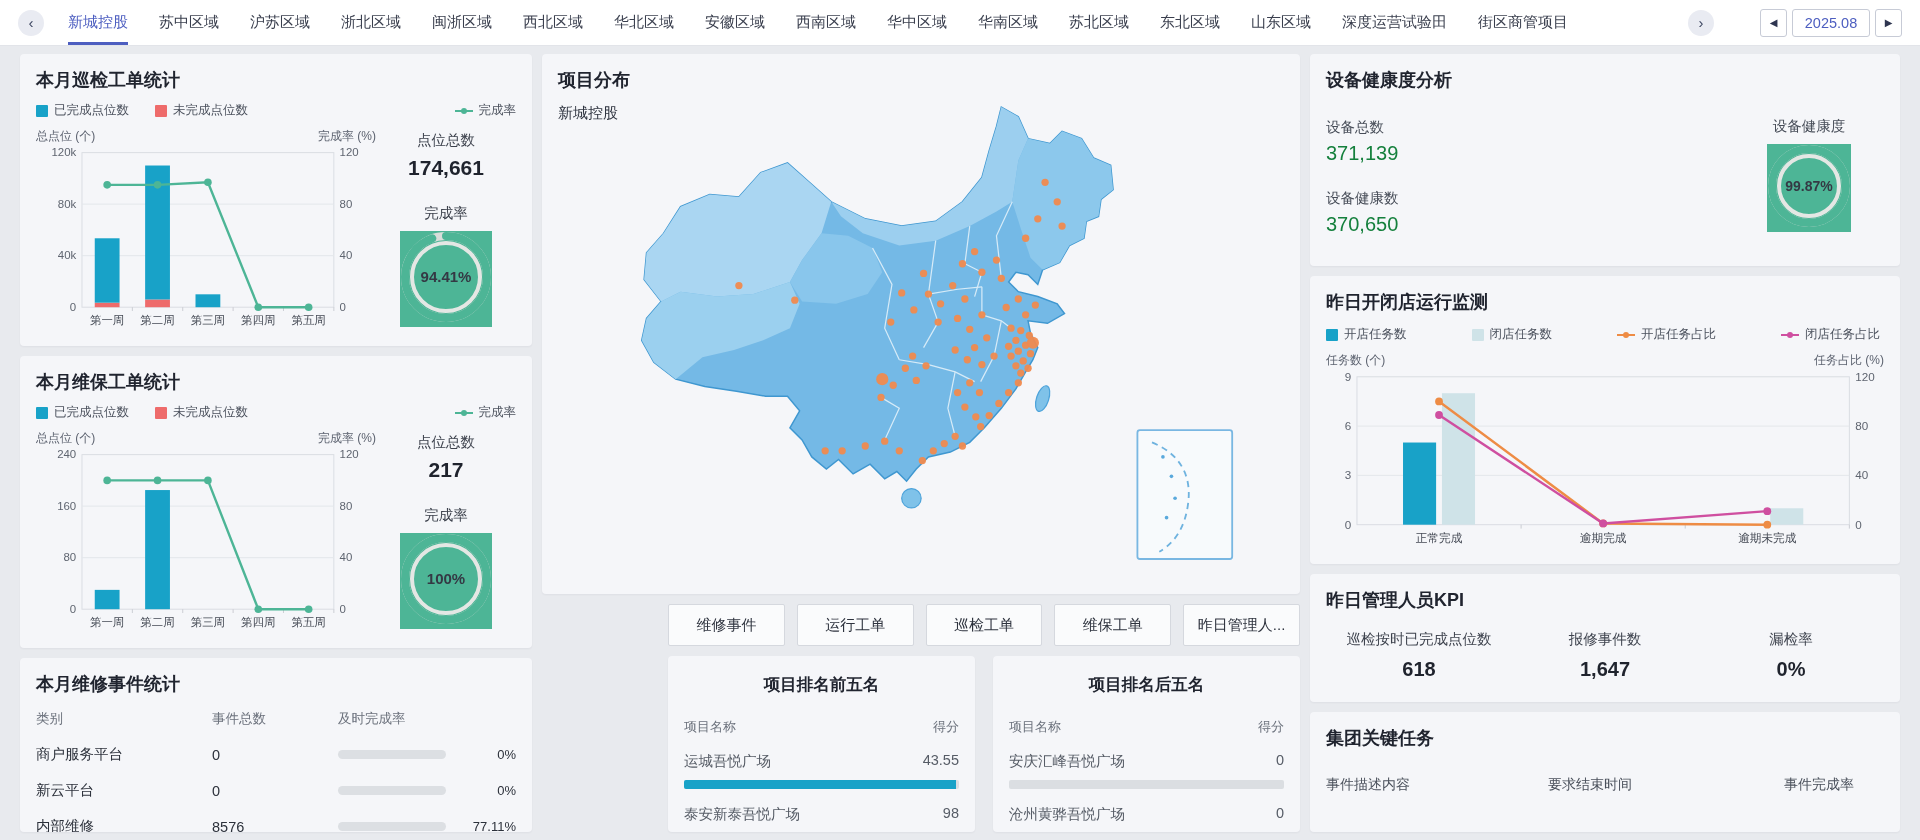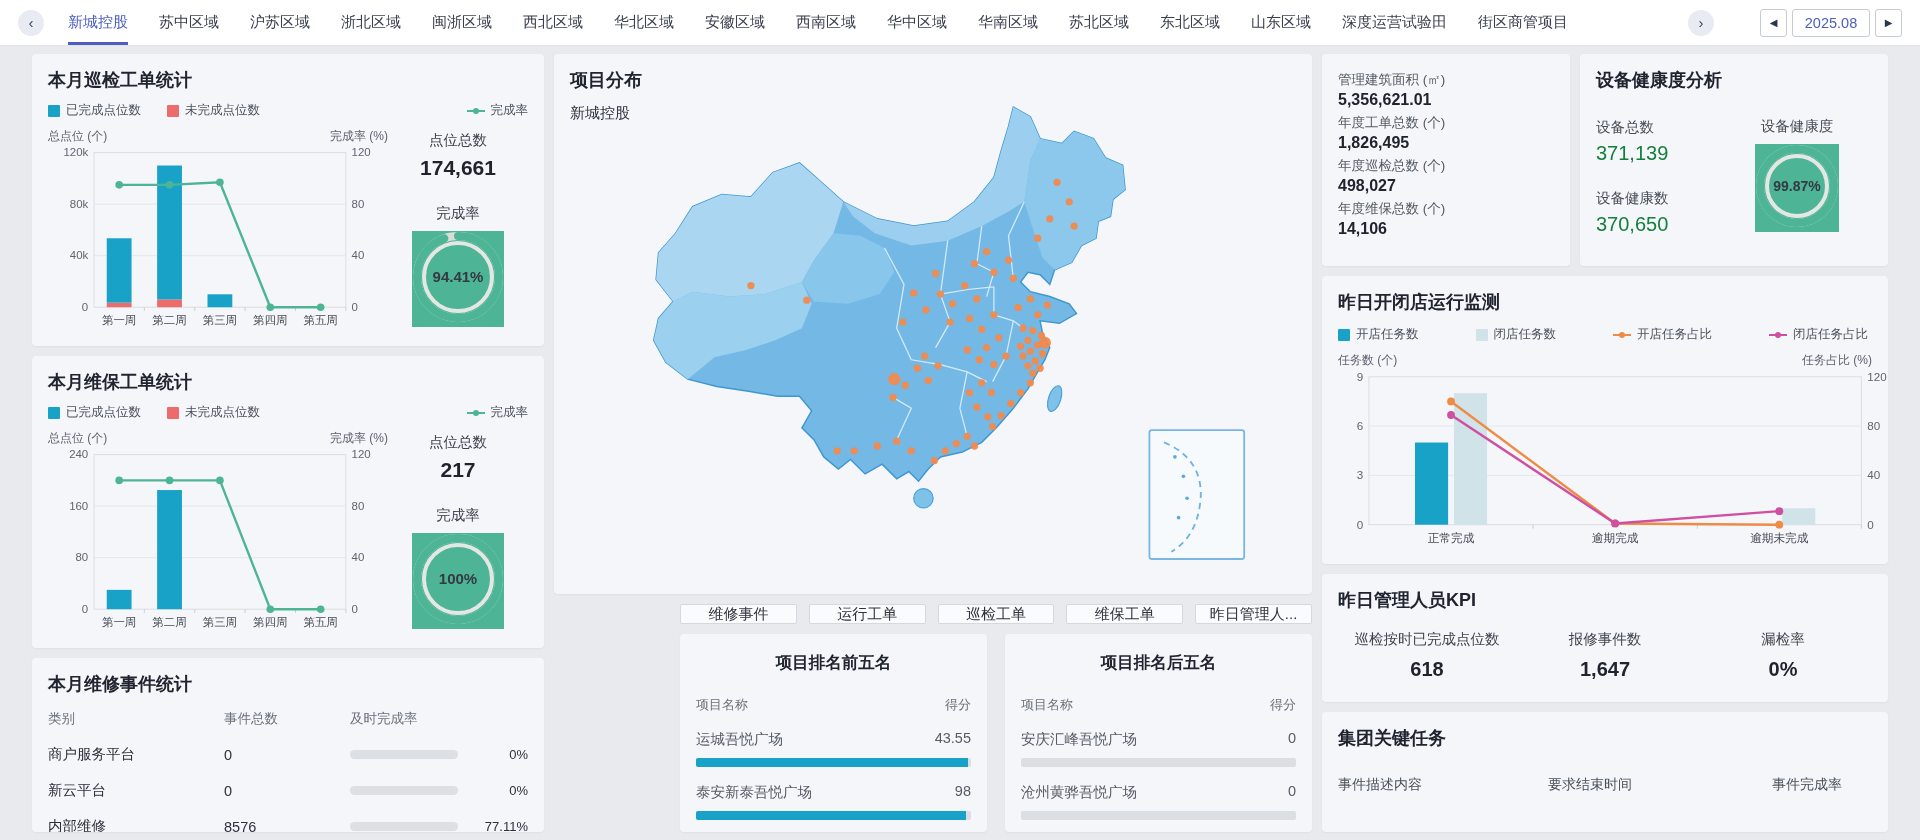--- a/index.html
+++ b/index.html
@@ -14,21 +14,21 @@
   .nav-tab{display:flex;align-items:center;font-size:15px;color:#3a3f4e;border-bottom:3px solid transparent;
           padding-top:3px;cursor:pointer;white-space:nowrap;}
   .nav-tab.active{color:#4d5ec0;border-bottom-color:#4d5ec0;}
   .nav-right{margin-left:auto;display:flex;align-items:center;gap:46px;}
   .date-group{display:flex;gap:5px;}
   .date-box{height:28px;border:1px solid #c7cbd6;background:#fff;border-radius:3px;display:flex;
           align-items:center;justify-content:center;}
   .date-arrow{width:27px;font-size:10px;color:#2e3550;cursor:pointer;}
   .date-value{width:78px;font-size:14.5px;color:#4d5ec0;}
   
-  .main{display:flex;gap:10px;padding:8px 32px;height:794px;}
+  .main{display:flex;gap:10px;padding:8px 20px;height:794px;}
   .col{display:flex;flex-direction:column;gap:10px;min-height:0;}
   .col-left{width:512px;flex:none;}
   .col-mid{width:758px;flex:none;}
   .col-right{flex:1;min-width:0;}
   .card{background:#f5f6f9;border-radius:4px;padding:14px 16px;box-shadow:0 1px 2px rgba(30,40,60,.05);}
   .card-title{font-size:18px;font-weight:700;color:#20242f;}
   
   .wo-card{height:292px;display:flex;flex-direction:column;flex:none;}
   .chart-flex{display:flex;flex:1;min-height:0;}
   .chart-main{width:340px;flex:none;display:flex;flex-direction:column;}
@@ -53,21 +53,21 @@
   .bar-track{height:9px;background:#dcdfe3;border-radius:5px;overflow:hidden;}
   .bar-fill{height:100%;border-radius:5px;}
   .pct{font-size:13px;color:#2c313b;text-align:right;}
   
   .map-card{height:540px;position:relative;flex:none;}
   .map-sub{font-size:15px;color:#2f3440;margin-top:12px;}
   .map-svg{position:absolute;left:64px;top:36px;width:640px;height:486px;}
   .map-overlay{position:absolute;left:132px;bottom:8px;background:#e5e6e9;border-radius:3px;
                padding:10px 22px;font-size:16px;color:#272c37;line-height:1.9;}
   .map-buttons{display:flex;gap:12px;padding-left:126px;flex:none;}
-  .map-btn{width:118px;height:20px;background:#fafbfc;border:1px solid #d5d8de;border-radius:2px;
+  .map-btn{width:118px;height:42px;background:#fafbfc;border:1px solid #d5d8de;border-radius:2px;
            display:flex;align-items:center;justify-content:center;font-size:15px;color:#2e333e;cursor:pointer;white-space:nowrap;}
   
   .rank-wrap{display:flex;gap:18px;margin-left:126px;flex:1;min-height:0;}
   .rank-card{flex:1;overflow:hidden;display:flex;flex-direction:column;}
   .rank-title{text-align:center;font-size:16.5px;font-weight:700;color:#20242f;margin-top:4px;}
   .rank-head{display:flex;justify-content:space-between;font-size:13px;color:#6b717c;margin-top:22px;}
   .rank-item{margin-top:16px;}
   .rank-line{display:flex;justify-content:space-between;font-size:14.5px;color:#565c66;}
   .rank-bar{margin-top:9px;height:9px;background:#dbdee2;border-radius:2px;overflow:hidden;}
   .rank-fill{height:100%;}
@@ -488,30 +488,20 @@
               </div>
             </div>
           </div>
       </div>
     </div>
   </div>
 
   <div class="col col-right">
 
     <div class="right-row1">
-      <div class="card annual-card">
-        <div class="annual-label">管理建筑面积 (㎡)</div>
-        <div class="annual-value">5,356,621.01</div>
-        <div class="annual-label">年度工单总数 (个)</div>
-        <div class="annual-value">1,826,495</div>
-        <div class="annual-label">年度巡检总数 (个)</div>
-        <div class="annual-value">498,027</div>
-        <div class="annual-label">年度维保总数 (个)</div>
-        <div class="annual-value">14,106</div>
-      </div>
       <div class="card device-card">
         <div class="card-title">设备健康度分析</div>
         <div class="device-body">
           <div class="device-left">
             <div class="device-label">设备总数</div>
             <div class="device-value">371,139</div>
             <div class="device-label">设备健康数</div>
             <div class="device-value">370,650</div>
           </div>
           <div class="device-right">

